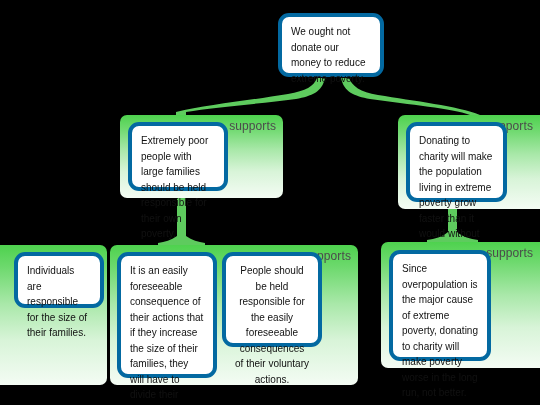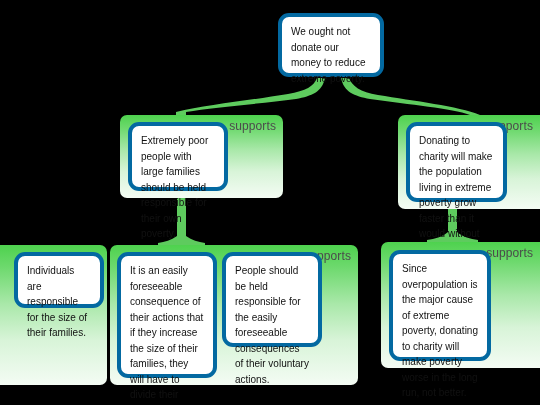--- a/index.html
+++ b/index.html
@@ -106,21 +106,21 @@
   <div class="card" style="left:14px; top:252px; width:90px; height:56px;">
     <span>Individuals are responsible for the size of their families.</span>
   </div>
 
   <div class="panel" style="left:110px; top:245px; width:248px; height:140px;">
     <span class="panel-label">supports</span>
   </div>
   <div class="card" style="left:117px; top:252px; width:100px; height:126px;">
     <span>It is an easily foreseeable consequence of their actions that if they increase the size of their families, they will have to divide their resources between more children.</span>
   </div>
-  <div class="card" style="left:222px; top:252px; width:100px; height:95px;">
+  <div class="card" style="left:222px; top:252px; width:100px; height:95px;text-align:center;">
     <span>People should be held responsible for the easily foreseeable consequences of their voluntary actions.</span>
   </div>
 
   <div class="panel flat-right" style="left:381px; top:242px; width:159px; height:126px;">
     <span class="panel-label">supports</span>
   </div>
   <div class="card" style="left:389px; top:250px; width:102px; height:111px;">
     <span>Since overpopulation is the major cause of extreme poverty, donating to charity will make poverty worse in the long run, not better.</span>
   </div>
 

